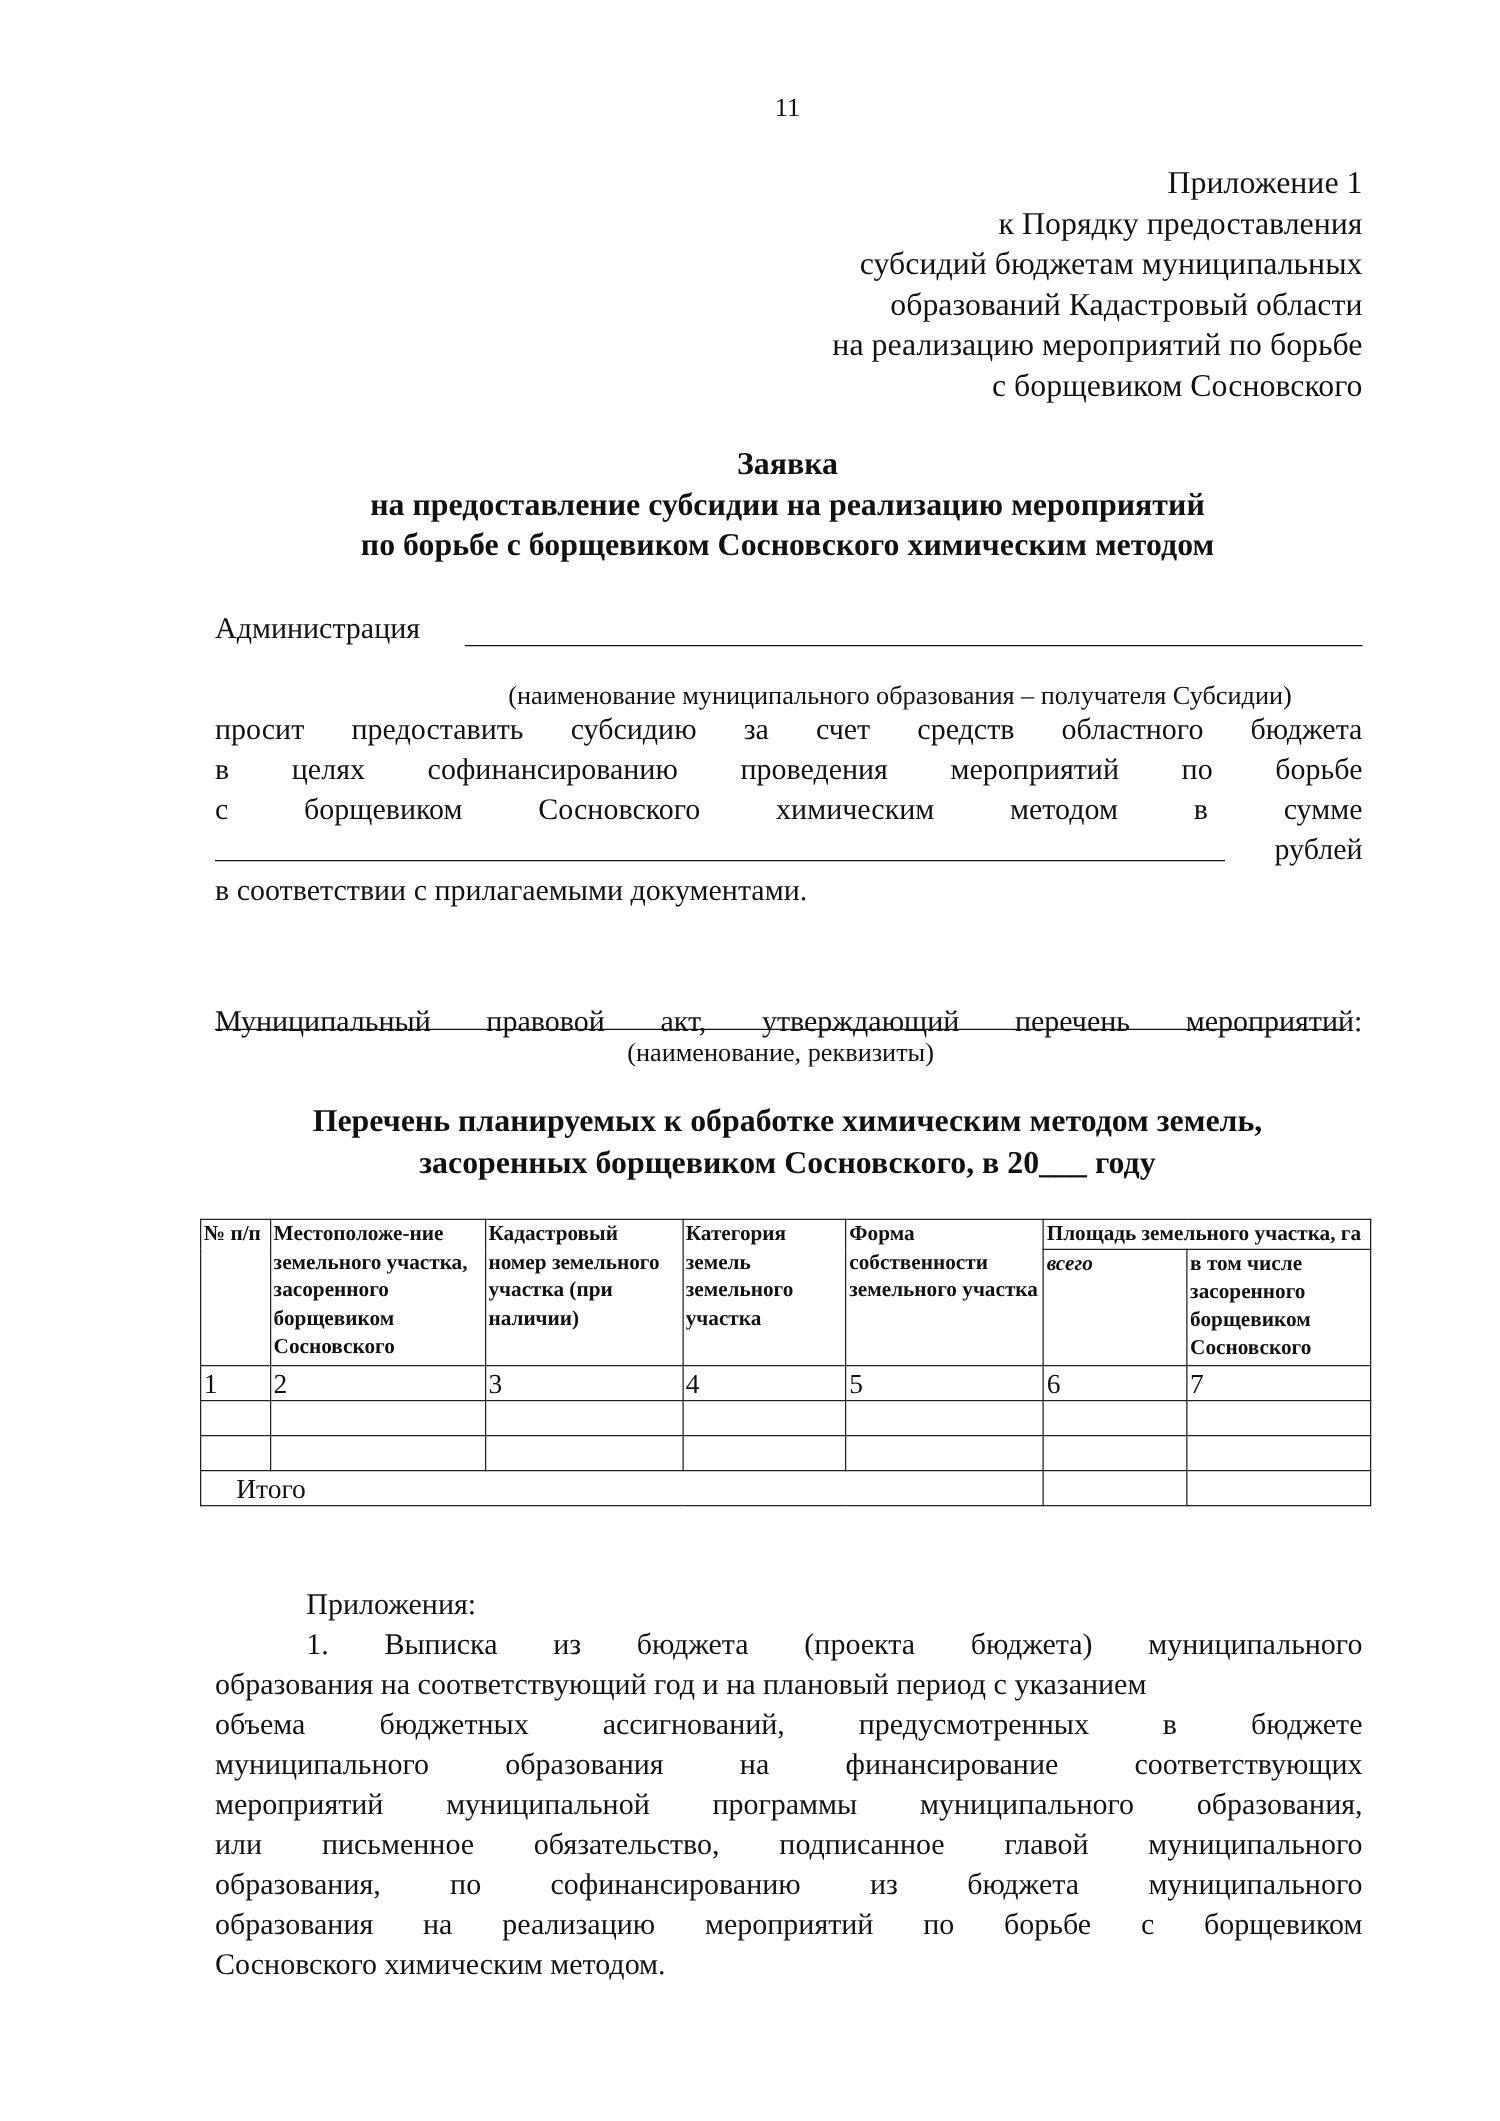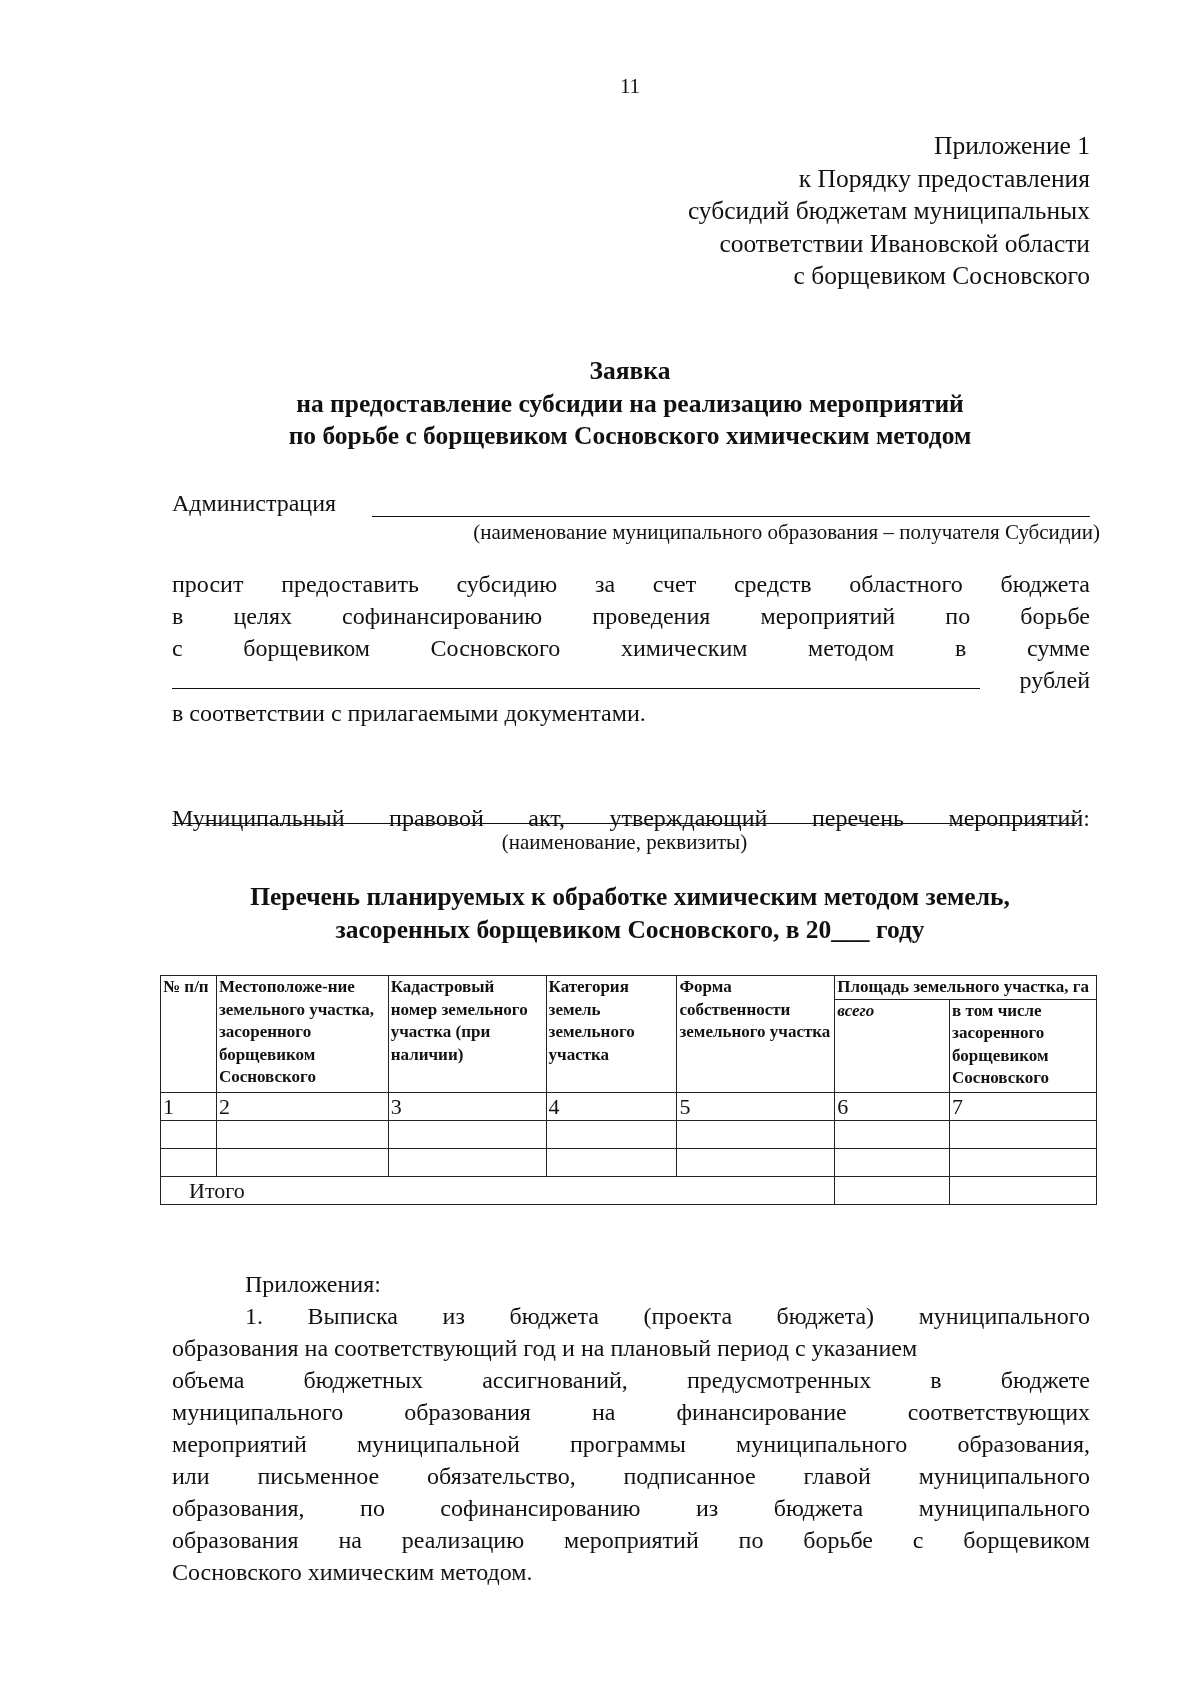--- a/index.html
+++ b/index.html
@@ -20,33 +20,34 @@
 </style>
 </head>
 <body>
 
 <div class="page-num">11</div>
 
 <div class="appendix">
   <div>Приложение 1</div>
   <div>к Порядку предоставления</div>
   <div>субсидий бюджетам муниципальных</div>
-  <div>соответствии Ивановской области</div>
+  <div>образований Кадастровый области</div>
+  <div>на реализацию мероприятий по борьбе</div>
   <div>с борщевиком Сосновского</div>
 </div>
 
 <div class="title">
   <div>Заявка</div>
   <div>на предоставление субсидии на реализацию мероприятий</div>
   <div>по борьбе с борщевиком Сосновского химическим методом</div>
 </div>
 
 <div class="body-text" style="top:487px;">Администрация</div>
 <div class="line" style="top:488px; left:372px; width:718px; height:28px;"></div>
-<div class="caption" style="top:520px; left:340px; width:760px; text-align:right;">(наименование муниципального образования – получателя Субсидии)</div>
+<div class="caption" style="top:544px; left:340px; width:760px; text-align:center;">(наименование муниципального образования – получателя Субсидии)</div>
 
 <div class="body-text row" style="top:568px;">
   <span>просит</span>
     <span>предоставить</span>
     <span>субсидию</span>
     <span>за</span>
     <span>счет</span>
     <span>средств</span>
     <span>областного</span>
     <span>бюджета</span>

